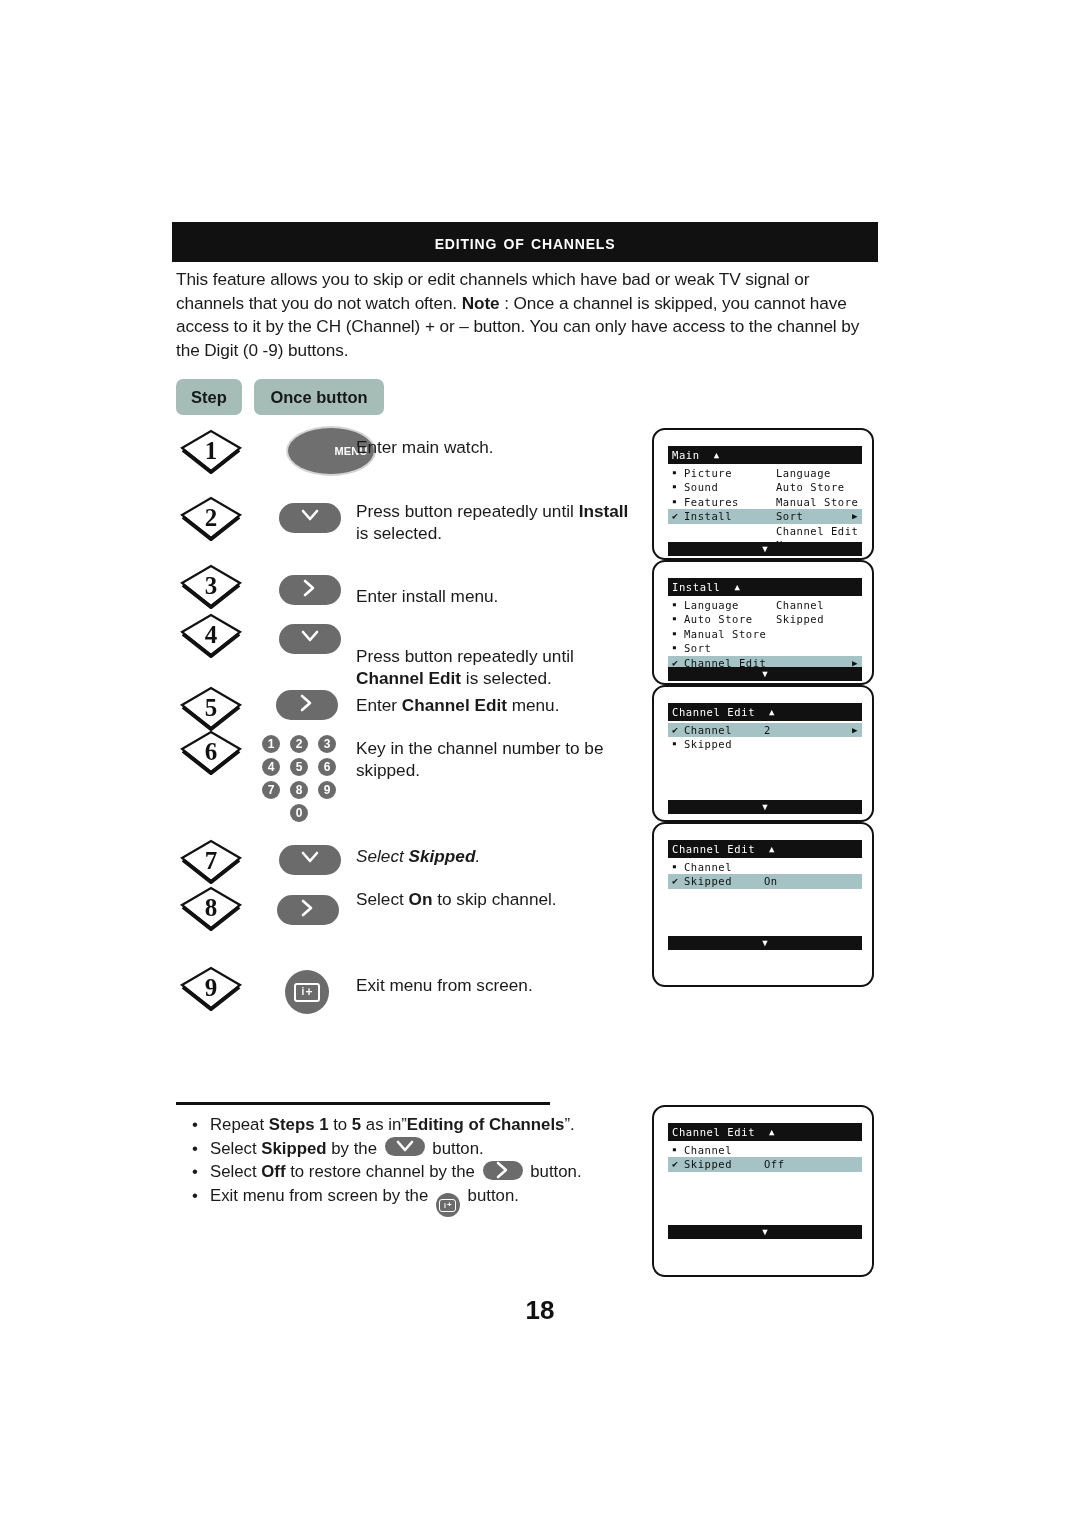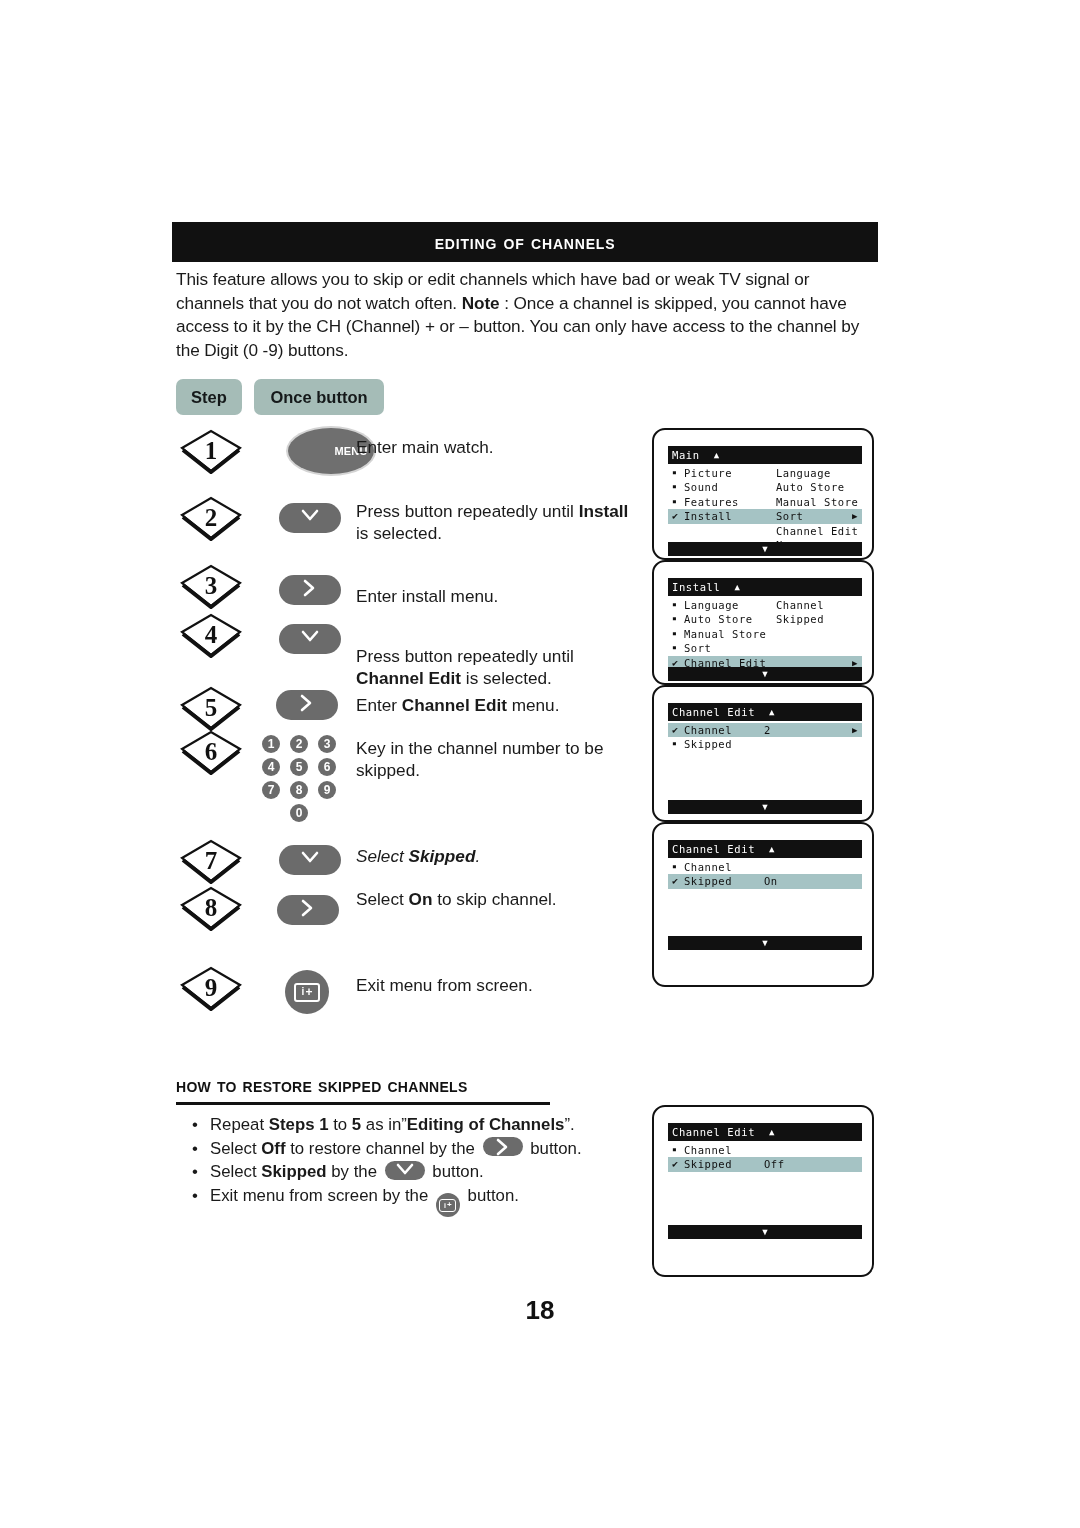--- a/index.html
+++ b/index.html
@@ -571,32 +571,31 @@
               <span class="val">On</span>
             </div>
           </div>
         </div>
         <div class="osd-footer" style="top: 112px;">
           <span>▼</span>
         </div>
       </div>
     </div>
 
-  <div class="sect-head sc">How to Restore Skipped Channels</div>
   <div class="sect-rule"></div>
   <div class="bullets" id="restore-bullets">
       <div class="li"><span>Repeat </span><b>Steps 1</b><span> to </span><b>5</b><span> as in”</span><b>Editing of Channels</b><span>”.</span></div>
+      <div class="li"><span>Select </span><b>Skipped</b><span> by the </span><span class="inline-btn">
+          <svg width="22" height="22" viewBox="0 0 22 22">
+            <path d="M4 6 L11 14 L18 6" fill="none" stroke="#ffffff" stroke-width="2.6" stroke-linecap="round" stroke-linejoin="round"></path>
+          </svg>
+        </span><span> button.</span></div>
       <div class="li"><span>Select </span><b>Off</b><span> to restore channel by the </span><span class="inline-btn">
           <svg width="22" height="22" viewBox="0 0 22 22">
             <path d="M6 4 L14 11 L6 18" fill="none" stroke="#ffffff" stroke-width="2.6" stroke-linecap="round" stroke-linejoin="round"></path>
-          </svg>
-        </span><span> button.</span></div>
-      <div class="li"><span>Select </span><b>Skipped</b><span> by the </span><span class="inline-btn">
-          <svg width="22" height="22" viewBox="0 0 22 22">
-            <path d="M4 6 L11 14 L18 6" fill="none" stroke="#ffffff" stroke-width="2.6" stroke-linecap="round" stroke-linejoin="round"></path>
           </svg>
         </span><span> button.</span></div>
       <div class="li"><span>Exit menu from screen by the </span><span class="inline-btn circ">
           <span class="iplus">
             <span>i</span>
             <span class="pl">+</span>
           </span>
         </span><span> button.</span></div>
     </div>
 

